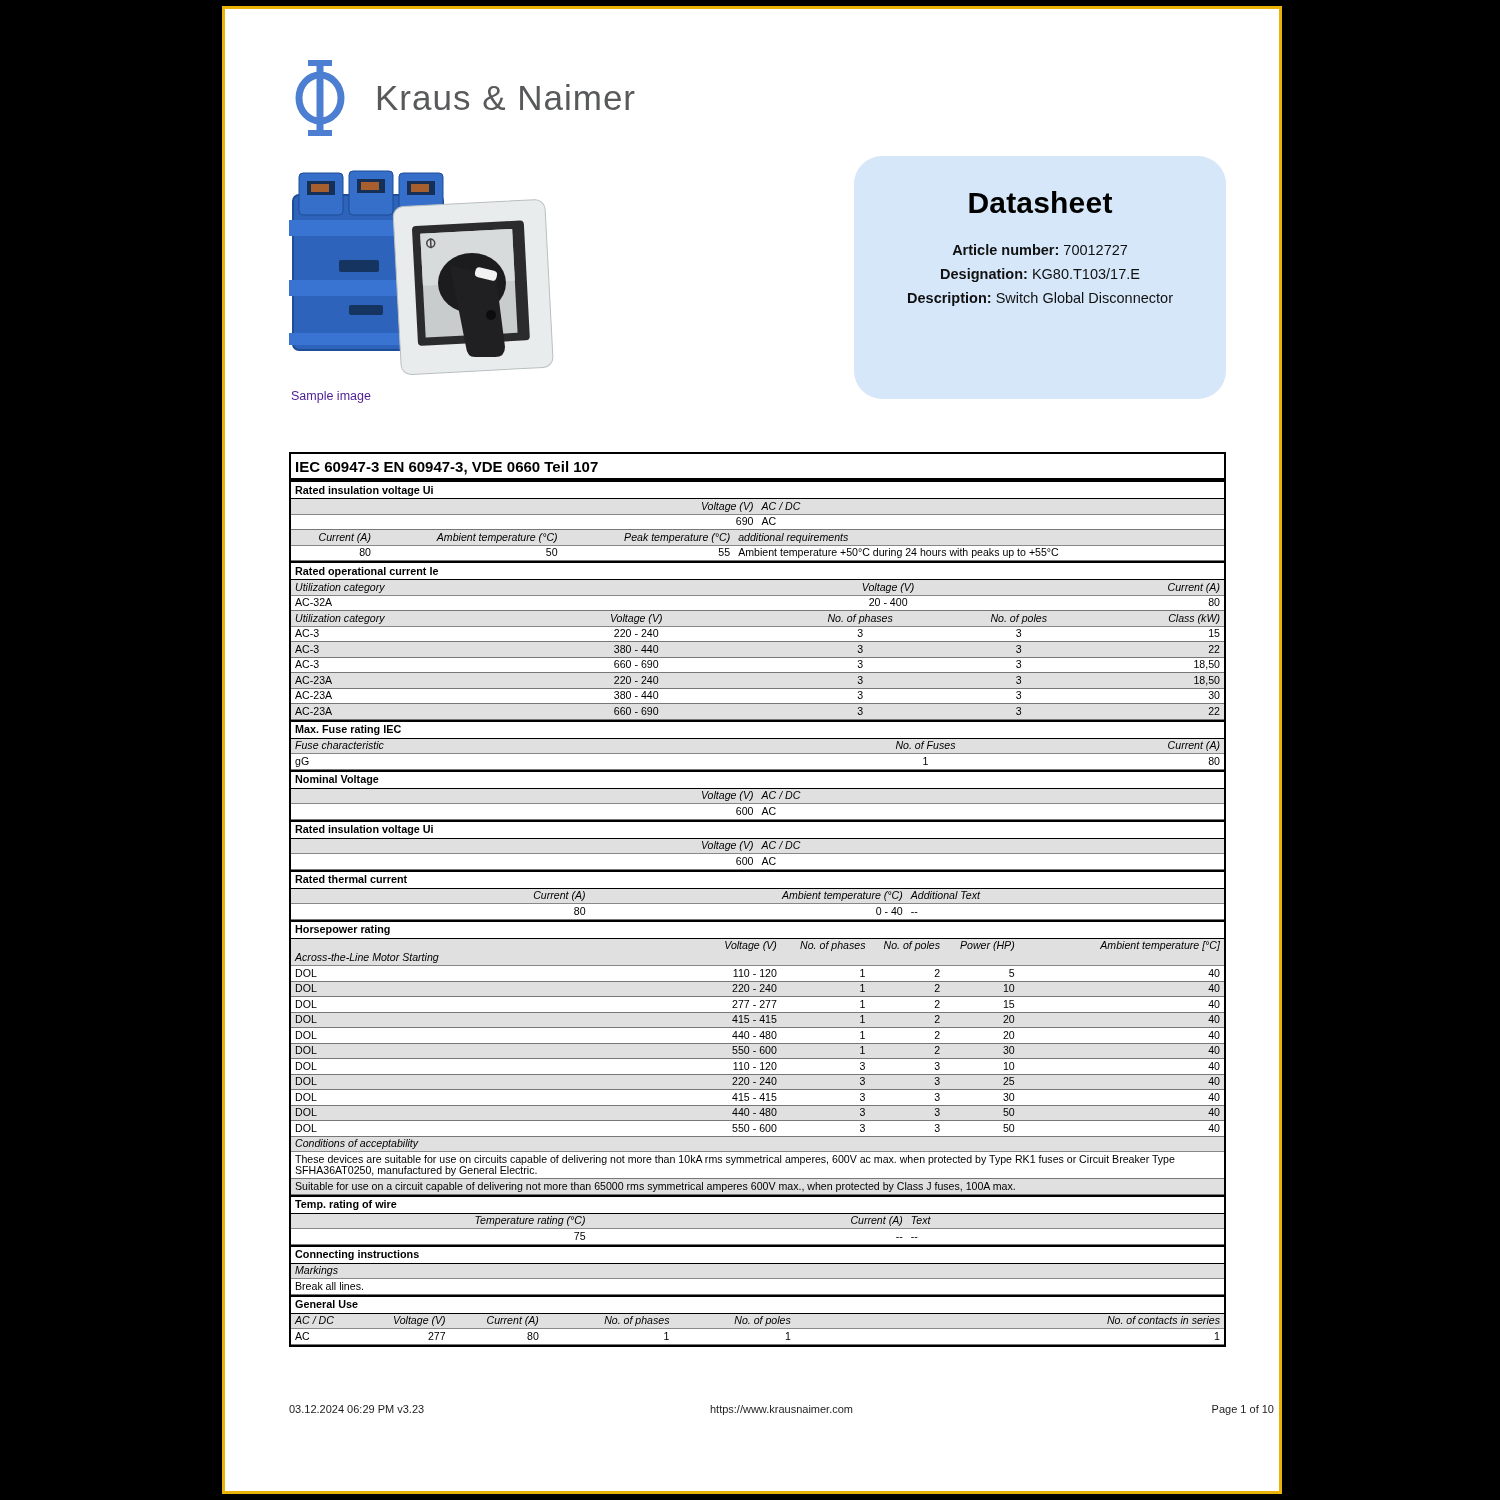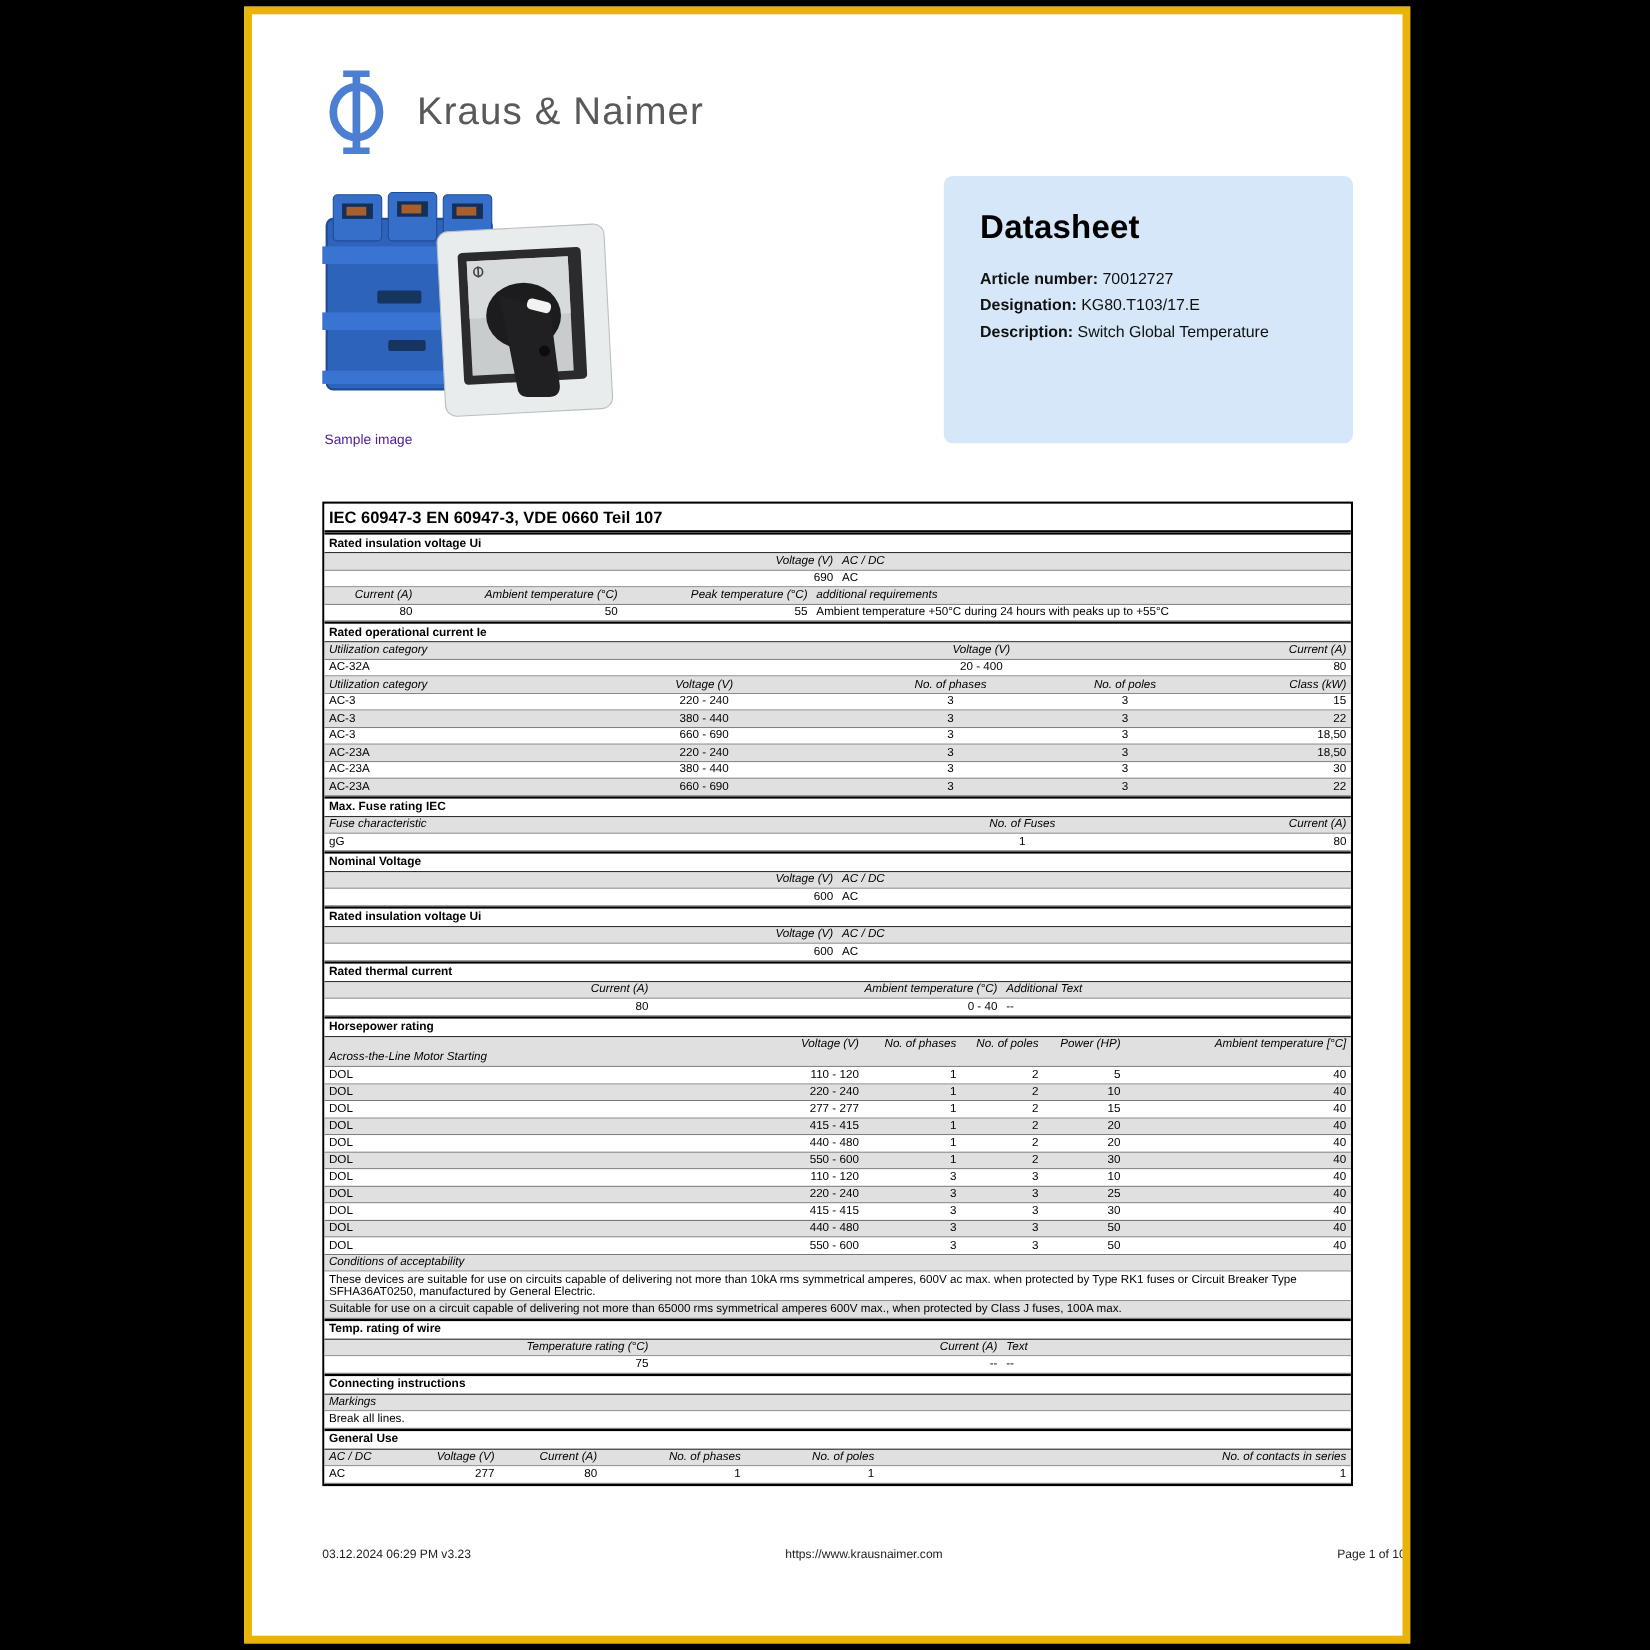--- a/index.html
+++ b/index.html
@@ -3,32 +3,32 @@
 <meta charset="utf-8">
 <style>
   html,body{margin:0;padding:0;}
   body{
     width:1500px;height:1500px;background:#000;position:relative;
     font-family:"Liberation Sans", sans-serif;color:#000;
     -webkit-font-smoothing:antialiased;
   }
   .page{
     position:absolute;left:222px;top:6px;width:1060px;height:1488px;
-    background:#fff;border:7px solid #eab308;box-sizing:border-box;overflow:hidden;
+    background:#fff;border:3px solid #eab308;box-sizing:border-box;overflow:hidden;
   }
   
   .brand{position:absolute;left:64px;top:50px;display:flex;align-items:center;gap:24px;}
   .brand-text{font-size:35px;color:#58595b;letter-spacing:1px;font-weight:400;}
   
   .product{position:absolute;left:54px;top:156px;width:292px;height:220px;}
   .caption{position:absolute;left:66px;top:380px;font-size:12.5px;color:#4c1d95;}
   
   .infobox{
     position:absolute;left:629px;top:147px;width:372px;height:243px;
-    border-radius:8px;box-sizing:border-box;padding:30px 33px;
+    border-radius:28px;box-sizing:border-box;padding:30px 33px;text-align:center;
   }
   .infobox h1{margin:0 0 18px 0;font-size:30px;letter-spacing:.2px;}
   .infofield{font-size:14.5px;line-height:24px;color:#111;}
   .infofield b{font-weight:bold;}
   
   .spec{
     position:absolute;left:64px;top:443px;width:937px;
     border:2px solid #000;border-top-width:2px;box-sizing:border-box;background:#fff;
   }
   .trow{display:flex;background:#fff;border-bottom:1px solid #777;min-height:13px;}
@@ -118,21 +118,21 @@
     <div class="infofield">
       <b>Article number:</b>
       <span>70012727</span>
     </div>
     <div class="infofield">
       <b>Designation:</b>
       <span>KG80.T103/17.E</span>
     </div>
     <div class="infofield">
       <b>Description:</b>
-      <span>Switch Global Temperature</span>
+      <span>Switch Global Disconnector</span>
     </div>
   </div>
 
   <div class="spec">
       <div class="trow title">IEC 60947-3 EN 60947-3, VDE 0660 Teil 107</div>
       <div class="trow section">Rated insulation voltage Ui</div>
       <div class="trow head">
         <div class="tcell a-r" style="width: 50%;">Voltage (V)</div>
         <div class="tcell a-l" style="width: 50%;">AC / DC</div>
       </div>

